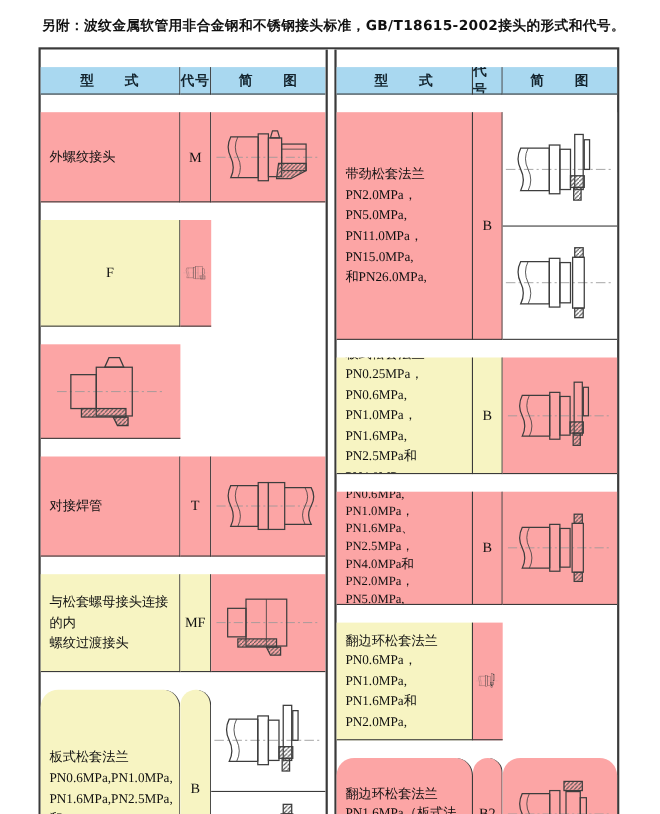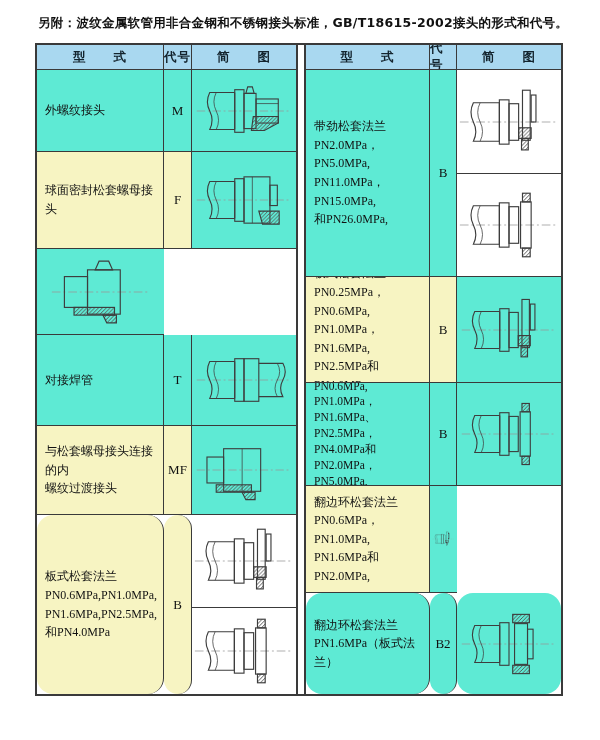--- a/index.html
+++ b/index.html
@@ -24,29 +24,29 @@
   .tbl{
     position:absolute;left:35px;top:43px;
     display:flex;flex-direction:row;
     border:2px solid var(--bd);
     background:#fff;
   }
   .half{display:flex;flex-direction:column;}
   .half-left{width:259px;}
   .half-right{width:255px;}
   .vdivider{width:6px;border-left:2px solid var(--bd);border-right:2px solid var(--bd);background:#fff;}
-  .row{display:grid;box-sizing:border-box;}
+  .row{display:grid;box-sizing:border-box;margin-top:16px;}
   .half-left .row{grid-template-columns:127px 28px 1fr;}
   .half-right .row{grid-template-columns:124px 27px 1fr;}
   .cell{
     box-sizing:border-box;
     border-right:1px solid var(--bd);
     border-bottom:1px solid var(--bd);
     display:flex;align-items:center;
-    overflow:hidden;background:#5eead4;
+    overflow:hidden;background:#fca5a5;
   }
   .row .cell:last-child{border-right:none;}
   .row.last .cell{border-bottom:none;border-radius:16px;}
   .hdr .cell{
     background:var(--blue);
     justify-content:center;
     font-size:12.5px;font-weight:bold;color:#13242e;
     letter-spacing:1px;
   }
   .type{
@@ -165,21 +165,20 @@
         <div class="cell diag">
           <svg width="104" height="70" viewBox="0 0 108 72">
               <use href="#g-cl"></use>
               <use href="#g-hose"></use>
               <use href="#g-m"></use>
             </svg>
         </div>
       </div>
 
       <div class="row" style="height:97px">
-        <div class="cell type hl">球面密封松套螺母接头</div>
         <div class="cell code hl">F</div>
         <div class="cell diag">
           <svg width="104" height="72" viewBox="0 0 108 72">
               <use href="#g-cl"></use>
               <use href="#g-hose"></use>
               <use href="#g-f"></use>
             </svg>
         </div>
       </div>
 

